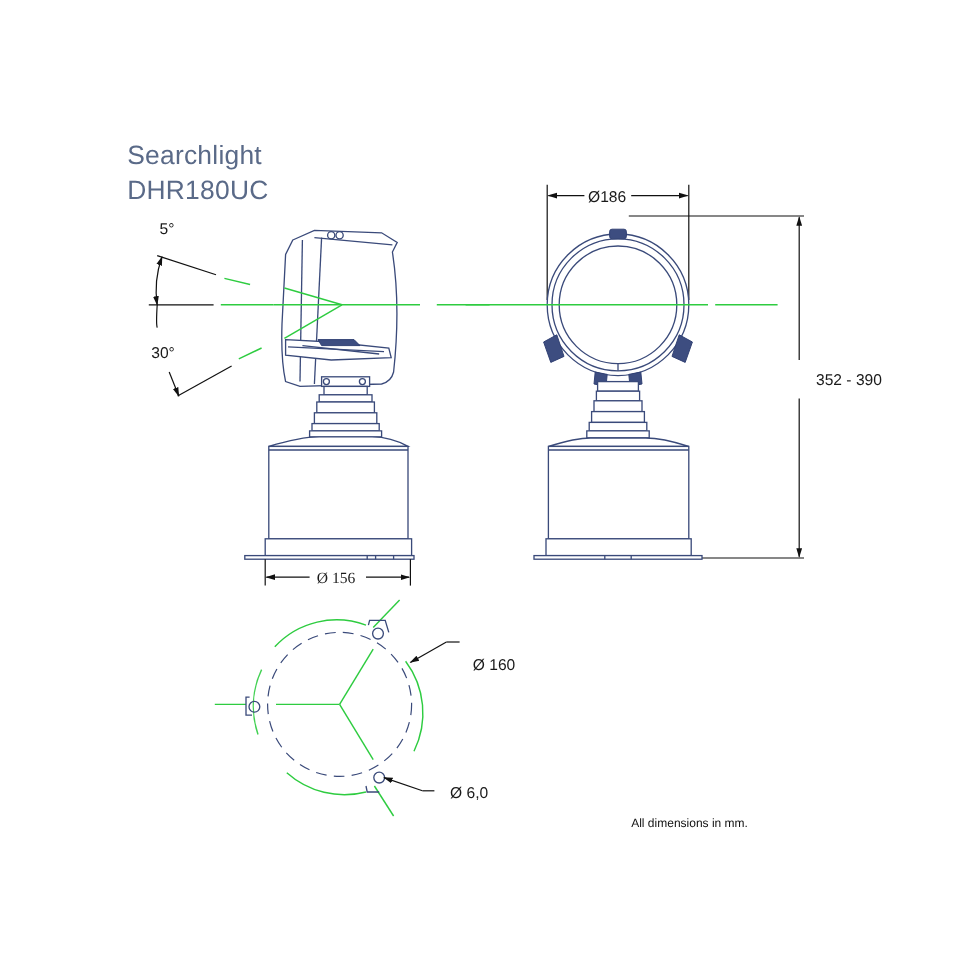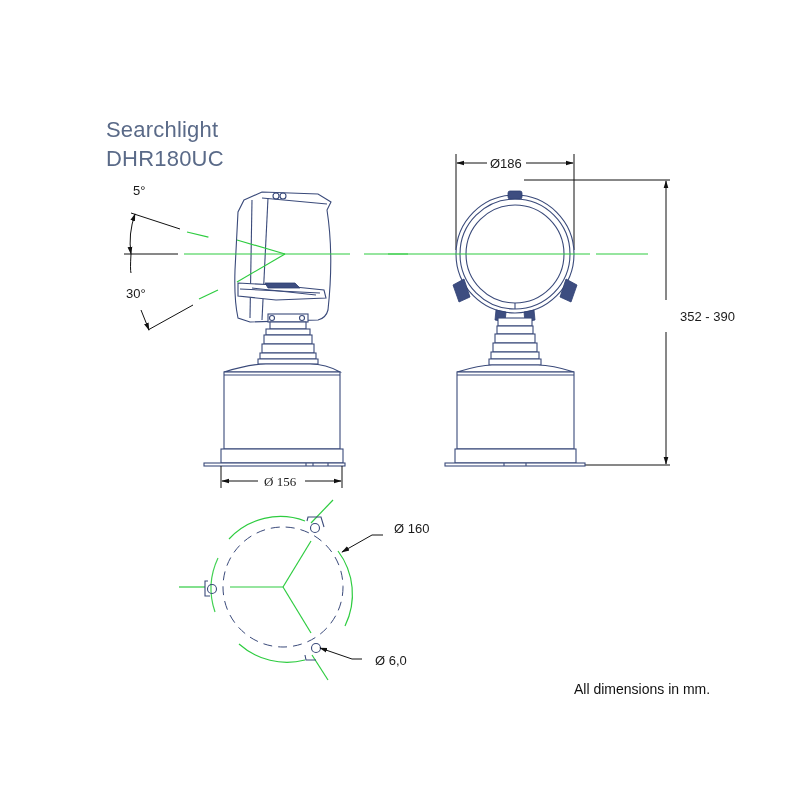--- a/index.html
+++ b/index.html
@@ -1,21 +1,21 @@
 <!DOCTYPE html>
 <html><head>
 <meta charset="utf-8">
 <style>
   html, body { margin: 0; padding: 0; background: #ffffff; }
   body { width: 800px; height: 800px; position: relative; overflow: hidden; font-family: "Liberation Sans", sans-serif; }
   .title { position: absolute; left: 106px; color: #5a6a88; font-size: 22px; line-height: 26px; letter-spacing: 0.2px; }
   .title.l1 { top: 117px; }
   .title.l2 { top: 146px; }
   .lbl { position: absolute; color: #1a1a1a; font-size: 13px; line-height: 15px; white-space: nowrap; }
-  .note { position: absolute; left: 526px; top: 681px; font-size: 14px; color: #111; margin-left: 48px; }
+  .note { position: absolute; left: 526px; top: 681px; font-size: 10px; color: #111; }
   svg { position: absolute; left: 0; top: 0; }
   .o { stroke: #3a4a7a; fill: none; stroke-width: 1.1; }
   .of { stroke: #3a4a7a; fill: #ffffff; stroke-width: 1.1; }
   .od { stroke: #2f3f72; fill: #3d4d80; stroke-width: 0.8; }
   .g { stroke: #2ecc40; fill: none; stroke-width: 1.2; }
   .k { stroke: #111; fill: none; stroke-width: 1; }
   .kd { stroke: #3a4a7a; fill: none; stroke-width: 1; stroke-dasharray: 9 6; }
 </style>
 </head>
 <body>
@@ -182,15 +182,15 @@
       <line class="k" x1="352" y1="659" x2="320" y2="648" marker-end="url(#arr)"></line>
     </g>
   </g>
 </svg>
 
 <div class="lbl" style="left:133px; top:183px;">5°</div>
 <div class="lbl" style="left:126px; top:286px;">30°</div>
 <div class="lbl" style="left:264px; top:474px;font-family:Liberation Serif, serif;">Ø 156</div>
 <div class="lbl" style="left:490px; top:156px;">Ø186</div>
 <div class="lbl" style="left:637px; top:309px;margin-left:43px;">352 - 390</div>
-<div class="lbl" style="left:394px; top:521px;">Ø 160</div>
+<div class="lbl" style="left:394px; top:546px;">Ø 160</div>
 <div class="lbl" style="left:375px; top:653px;">Ø 6,0</div>
 <div class="note">All dimensions in mm.</div>
 
 </body></html>

